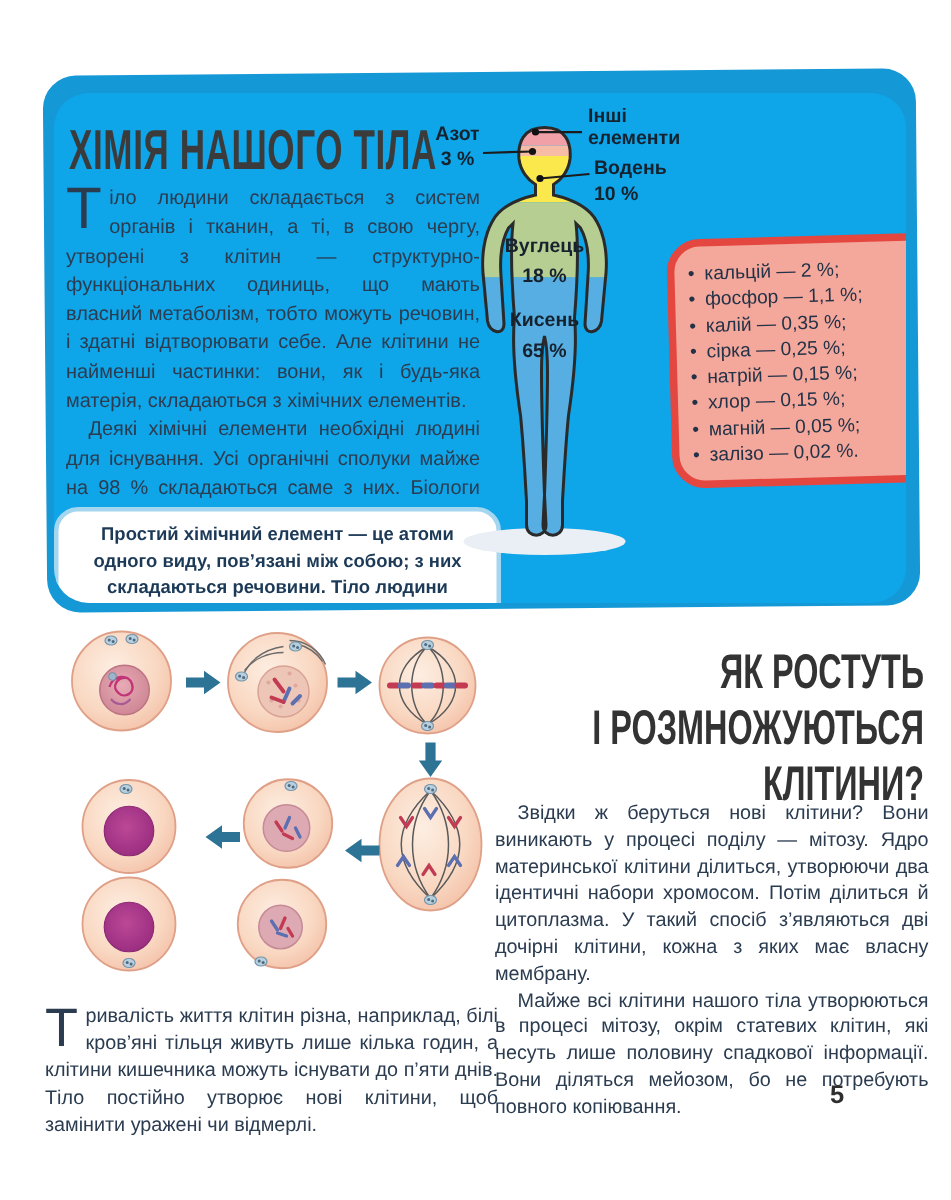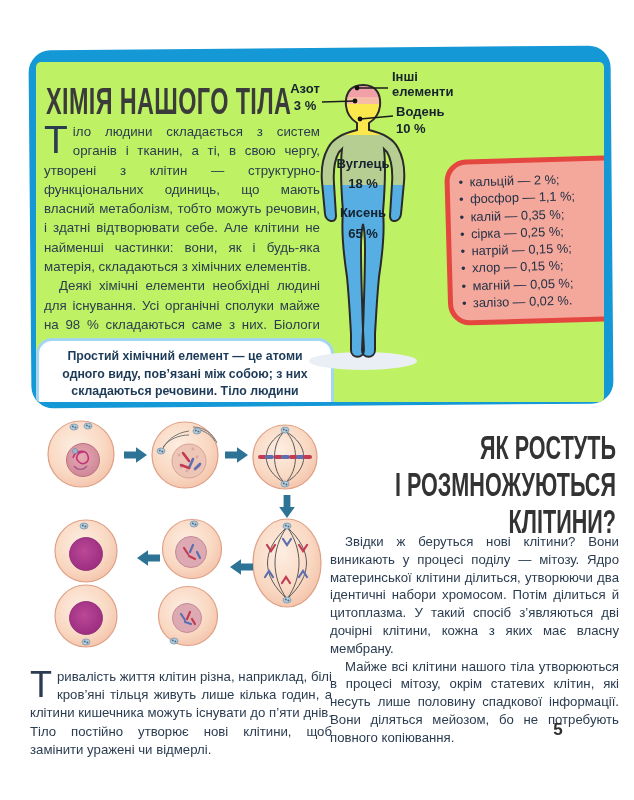--- a/index.html
+++ b/index.html
@@ -9,21 +9,21 @@
     font-family:"Liberation Sans","DejaVu Sans",sans-serif;
     color:#2b3c50;
   }
   
   .card-frame{
     position:absolute;left:30px;top:48px;width:582px;height:358px;
     background:#1598d6;border-radius:22px;transform:rotate(-0.5deg);
   }
   .card-inner{
     position:absolute;left:36px;top:62px;width:568px;height:340px;
-    background:#bef264;border-radius:5px;overflow:hidden;
+    background:#0ea5e9;border-radius:23px;overflow:hidden;
   }
   .main-title{
     position:absolute;left:10px;top:18px;margin:0;white-space:nowrap;
     font-size:30px;font-weight:700;color:#3b3b3b;letter-spacing:.5px;
     transform:scale(0.78,1.25);transform-origin:0 0;
   }
   .col-left{
     position:absolute;left:8px;top:60px;width:276px;
     font-size:13.3px;line-height:19.3px;text-align:justify;
   }

